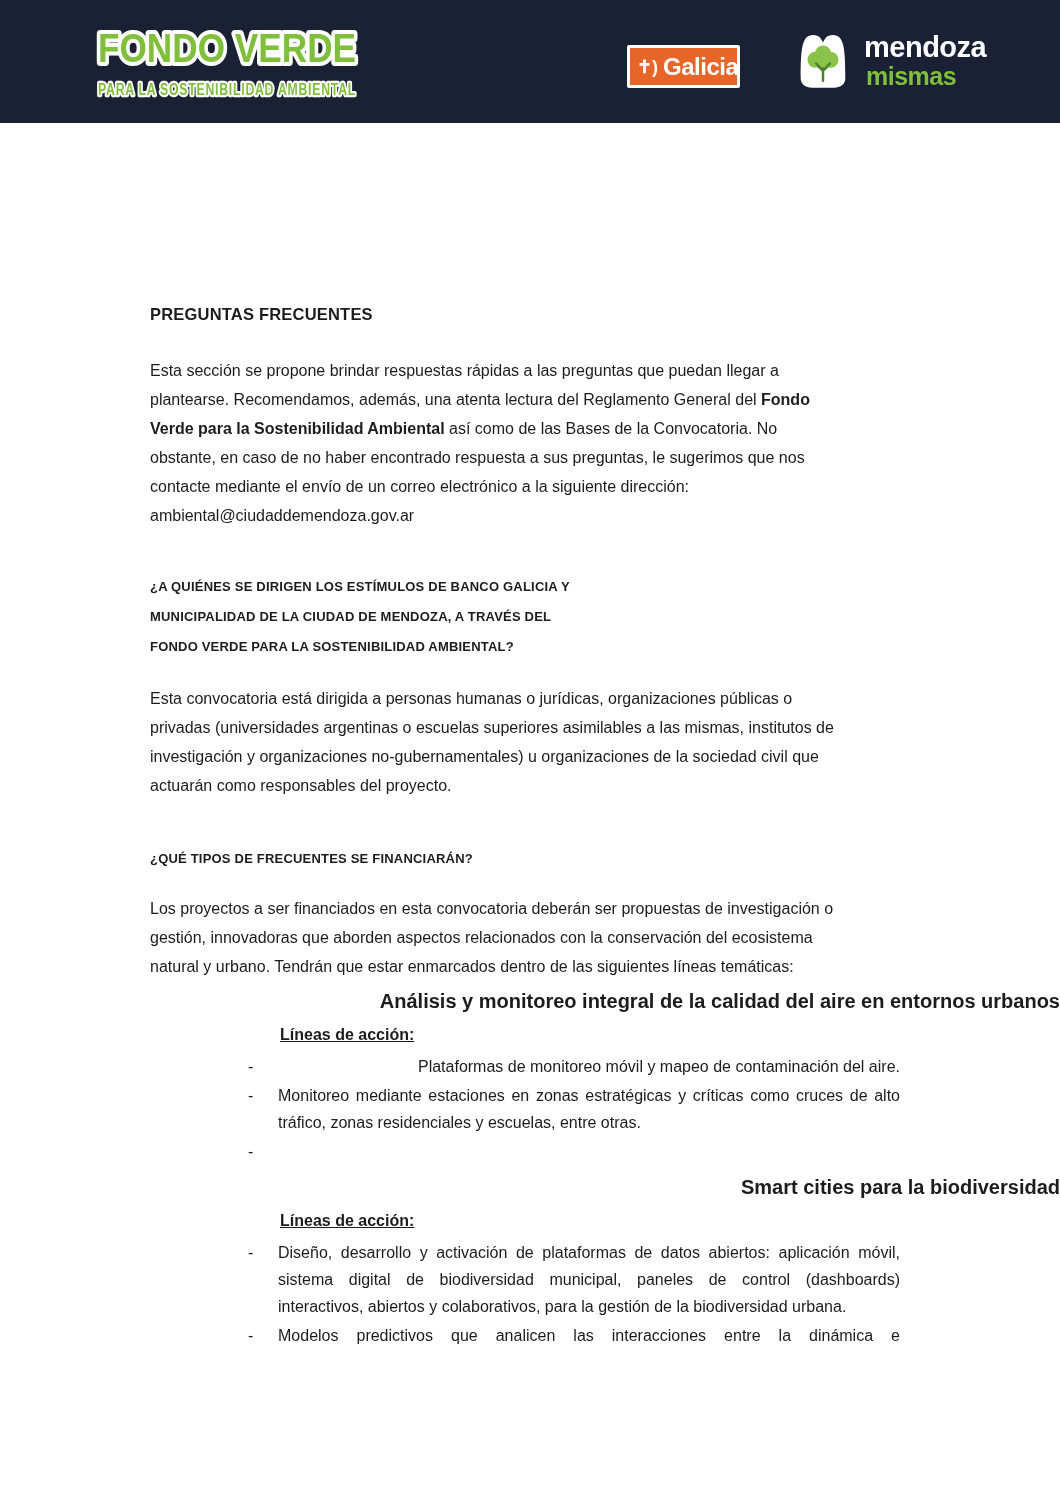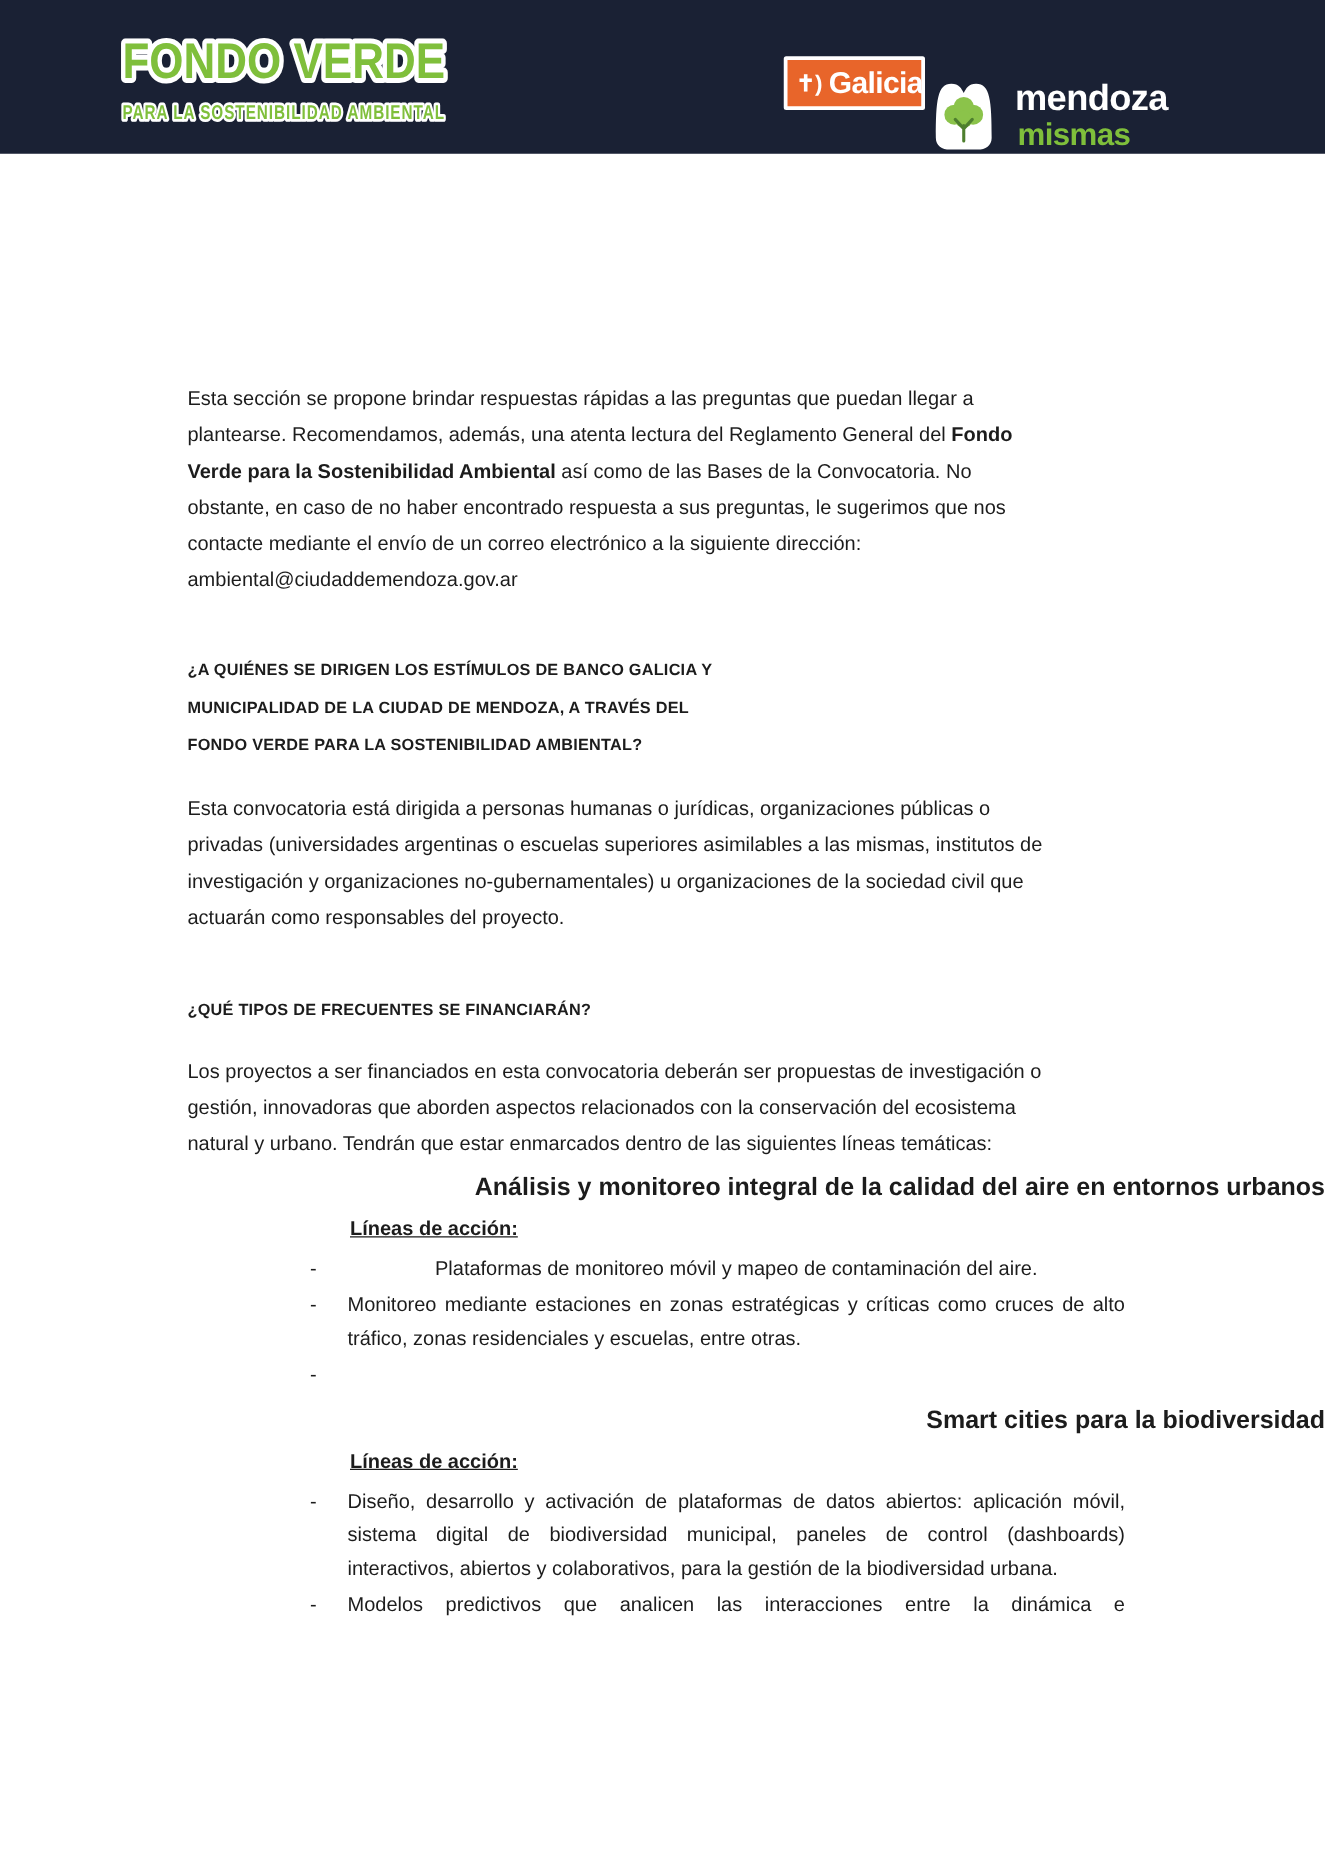--- a/index.html
+++ b/index.html
@@ -34,21 +34,21 @@
     width: 113px; height: 43px;
     background: #e8652a;
     border: 3px solid #ffffff;
     border-radius: 2px;
     display: flex; align-items: center;
     padding: 0 7px; gap: 5px;
   }
   .galicia-symbol { color: #ffffff; font-size: 18px; font-weight: bold; line-height: 1; }
   .galicia-word   { color: #ffffff; font-size: 24px; font-weight: bold; letter-spacing: -0.5px; }
 
-  .mendoza { position: absolute; left: 740px; top: 30px; display: flex; align-items: center; margin-top: 32px; }
+  .mendoza { position: absolute; left: 792px; top: 30px; display: flex; align-items: center; }
   .mz-text { margin-left: 10px; line-height: 1; }
   .mz-line1 { color: #ffffff; font-size: 29px; font-weight: bold; letter-spacing: -0.5px; }
   .mz-line2 { color: #7fbf3b; font-size: 25px; font-weight: bold; margin-top: 2px; margin-left: 2px; letter-spacing: -0.5px; }
 
   
   .content { padding: 182px 0 0 150px; }
 
   .doc-title {
     font-size: 16.5px; font-weight: bold;
     margin: 0 0 32px 0; letter-spacing: 0.2px;
@@ -80,21 +80,21 @@
     margin: 14px 0 8px 130px;
     line-height: 20px;
   }
   .bullet {
     display: flex;
     margin: 0 0 2px 98px;
     font-size: 16px; line-height: 27px;
   }
   .bullet .dash { width: 30px; flex: 0 0 30px; }
   .bullet p { margin: 0; width: 622px; text-align: justify; }
-  .bullet p.no-justify { text-align: center; }
+  .bullet p.no-justify { text-align: right; }
   .bullet p.stretch { text-align: justify; text-align-last: justify; }
 </style>
 </head>
 <body>
 
 <header class="banner">
 
   <svg class="fv-logo" width="310" height="100" viewBox="0 0 310 100">
     <text class="fv-main" x="14" y="48" textLength="258" lengthAdjust="spacingAndGlyphs">FONDO VERDE</text>
     <text class="fv-sub" x="14" y="81" textLength="258" lengthAdjust="spacingAndGlyphs">PARA LA SOSTENIBILIDAD AMBIENTAL</text>
@@ -117,20 +117,21 @@
     <div class="mz-text">
       <div class="mz-line1">mendoza</div>
       <div class="mz-line2">mismas</div>
     </div>
   </div>
 
 </header>
 
 <main class="content">
 
+  <h1 class="doc-title">PREGUNTAS FRECUENTES</h1>
 
   <p class="para"><span>Esta sección se propone brindar respuestas rápidas a las preguntas que puedan llegar a plantearse. Recomendamos, además, una atenta lectura del Reglamento General del </span><strong>Fondo Verde para la Sostenibilidad Ambiental</strong><span> así como de las Bases de la Convocatoria. No obstante, en caso de no haber encontrado respuesta a sus preguntas, le sugerimos que nos contacte mediante el envío de un correo electrónico a la siguiente dirección: ambiental@ciudaddemendoza.gov.ar</span></p>
 
   <h2 class="q-heading">¿A QUIÉNES SE DIRIGEN LOS ESTÍMULOS DE BANCO GALICIA Y
 MUNICIPALIDAD DE LA CIUDAD DE MENDOZA, A TRAVÉS DEL
 FONDO VERDE PARA LA SOSTENIBILIDAD AMBIENTAL?</h2>
 
   <p class="para">Esta convocatoria está dirigida a personas humanas o jurídicas, organizaciones públicas o privadas (universidades argentinas o escuelas superiores asimilables a las mismas, institutos de investigación y organizaciones no-gubernamentales) u organizaciones de la sociedad civil que actuarán como responsables del proyecto.</p>
 
   <h2 class="q-heading q2">¿QUÉ TIPOS DE FRECUENTES SE FINANCIARÁN?</h2>

